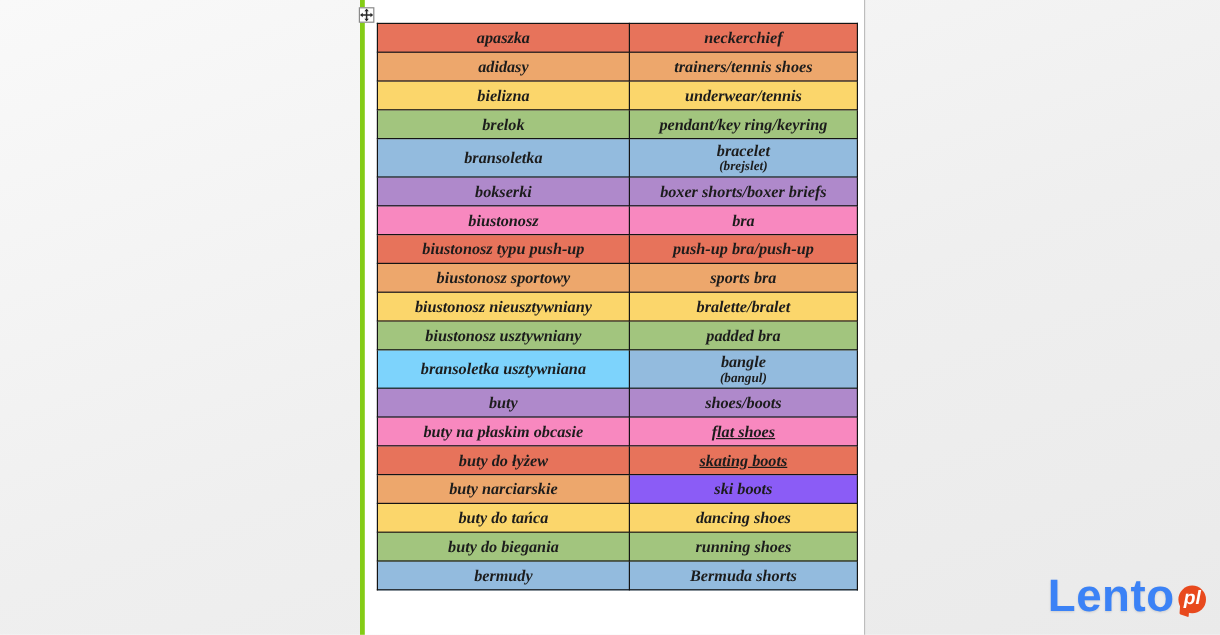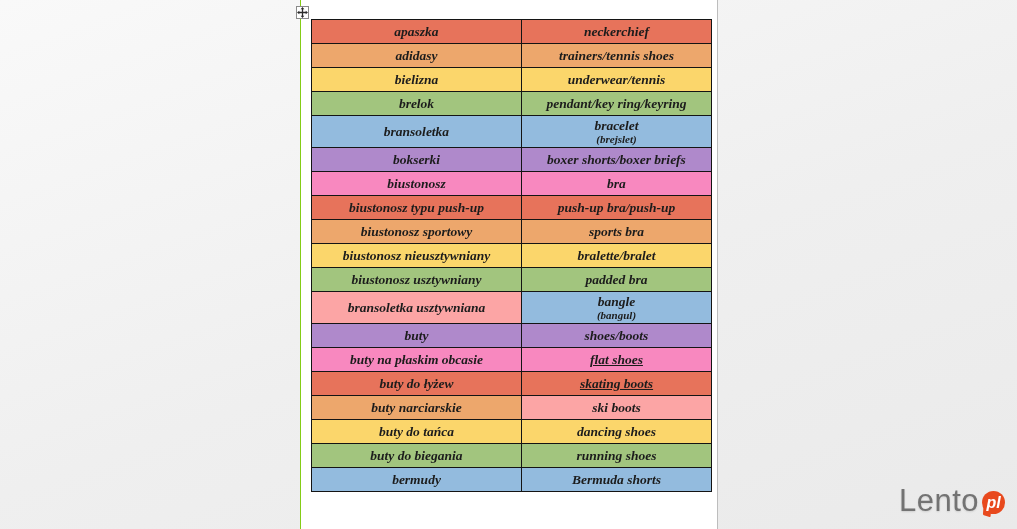--- a/index.html
+++ b/index.html
@@ -6,21 +6,21 @@
   body {
     width: 1017px; height: 529px;
     background: linear-gradient(160deg, #f9f9f9 0%, #efefef 55%, #eaeaea 100%);
     font-family: "Liberation Serif", serif;
     position: relative; overflow: hidden;
   }
   .page {
     position: absolute; left: 300px; top: 0;
     width: 416px; height: 529px;
     background: #ffffff;
-    border-left: 1px solid #84cc16;
+    border-left: 4px solid #84cc16;
     border-right: 1px solid #bdbdbd;
   }
   .move-handle {
     position: absolute; left: -5px; top: 6px;
     width: 13px; height: 13px; box-sizing: border-box;
     background: #ffffff; border: 1px solid #8a8a8a;
     display: flex; align-items: center; justify-content: center;
     cursor: move; z-index: 3;
   }
   table.vocab {
@@ -36,22 +36,22 @@
   }
   tr.r-single td { height: 23px; }
   tr.r-double td { height: 31px; }
   .sub { display: block; font-size: 11px; }
   .watermark {
     position: absolute; right: 12px; bottom: 10px;
     display: flex; align-items: center; gap: 3px; z-index: 5;
   }
   .wm-text {
     font-family: "Liberation Sans", sans-serif;
-    font-weight: normal; font-size: 31px; letter-spacing: 0.5px;
-    color: #737373; text-shadow: 0 1px 2px rgba(0,0,0,0.12);
+    font-weight: bold; font-size: 38px; letter-spacing: 0.5px;
+    color: #3b82f6; text-shadow: 0 1px 2px rgba(0,0,0,0.12);
   }
   .wm-badge {
     position: relative; width: 23px; height: 23px;
     border-radius: 50%;
     display: flex; align-items: center; justify-content: center;
     margin-top: 3px;
   }
   .wm-badge .tail {
     position: absolute; left: 1px; bottom: -2px;
     width: 8px; height: 8px;
@@ -184,21 +184,21 @@
     <td class="cell pl-cell" style="background: rgb(162, 197, 126);">
       <span class="main">biustonosz usztywniany</span>
     </td>
     <td class="cell en-cell" style="background: rgb(162, 197, 126);">
       <span class="main">padded bra</span>
       
     </td>
   </tr>
 
   <tr class="vrow r-double">
-    <td class="cell pl-cell" style="background: #fca5a5;">
+    <td class="cell pl-cell" style="background: #7dd3fc;">
       <span class="main">bransoletka usztywniana</span>
     </td>
     <td class="cell en-cell" style="background: rgb(147, 187, 222);">
       <span class="main">bangle</span>
       <span class="sub">(bangul)</span>
     </td>
   </tr>
 
   <tr class="vrow r-single">
     <td class="cell pl-cell" style="background: rgb(175, 137, 203); margin-left: 20px;">
@@ -227,21 +227,21 @@
     <td class="cell en-cell" style="background: rgb(231, 115, 91); text-decoration: underline;">
       <span class="main">skating boots</span>
       
     </td>
   </tr>
 
   <tr class="vrow r-single">
     <td class="cell pl-cell" style="background: rgb(237, 167, 108);">
       <span class="main">buty narciarskie</span>
     </td>
-    <td class="cell en-cell" style="background: #fca5a5;">
+    <td class="cell en-cell" style="background: #8b5cf6;">
       <span class="main">ski boots</span>
       
     </td>
   </tr>
 
   <tr class="vrow r-single">
     <td class="cell pl-cell" style="background: rgb(251, 214, 107);">
       <span class="main">buty do tańca</span>
     </td>
     <td class="cell en-cell" style="background: rgb(251, 214, 107);">

